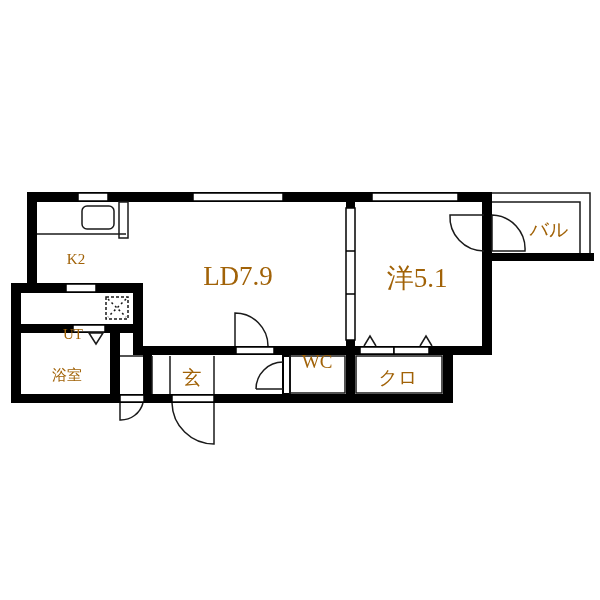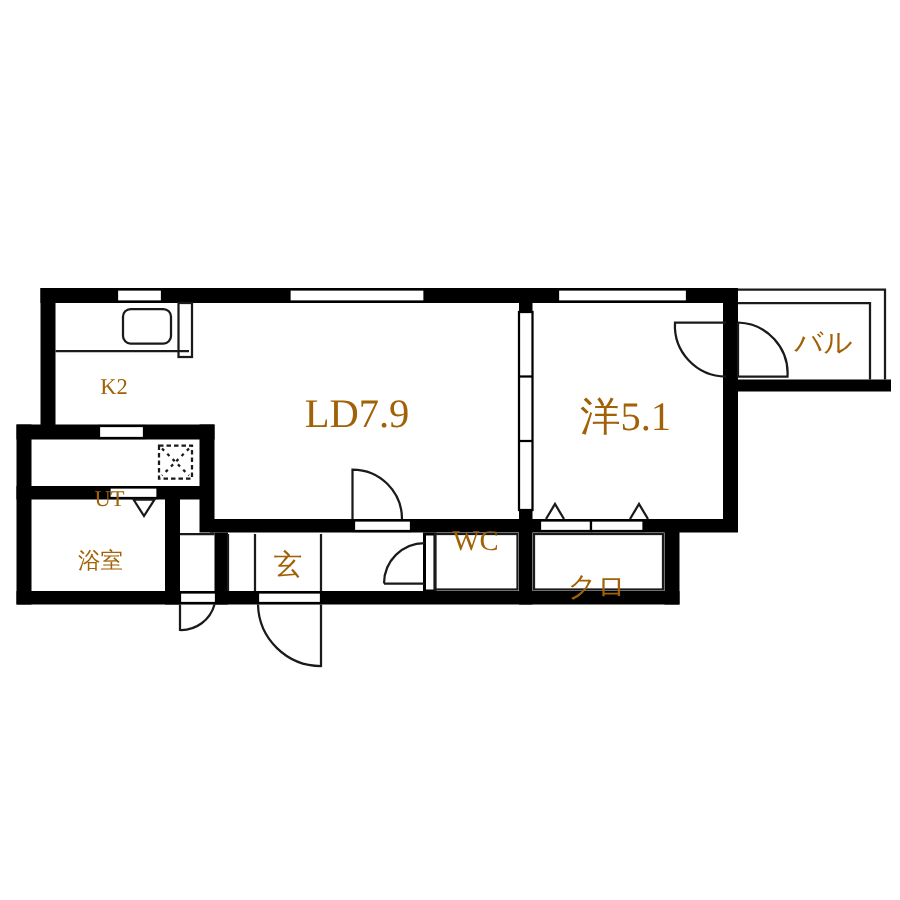--- a/index.html
+++ b/index.html
@@ -104,14 +104,14 @@
   </svg>
 
   <span class="lbl mid" style="left:76px;top:259px;">K2</span>
   <span class="lbl big" style="left:238px;top:276px;">LD7.9</span>
   <span class="lbl big" style="left:417px;top:278px;">洋5.1</span>
   <span class="lbl sm" style="left:549px;top:229px;">バル</span>
   <span class="lbl mid" style="left:73px;top:310px;margin-top:24px;">UT</span>
   <span class="lbl mid" style="left:67px;top:375px;">浴室</span>
   <span class="lbl sm" style="left:192px;top:377px;">玄</span>
   <span class="lbl sm" style="left:317px;top:361px;">WC</span>
-  <span class="lbl sm" style="left:398px;top:392px;">クロ</span>
+  <span class="lbl sm" style="left:398px;top:377px;">クロ</span>
 </div>
 
 </body></html>

